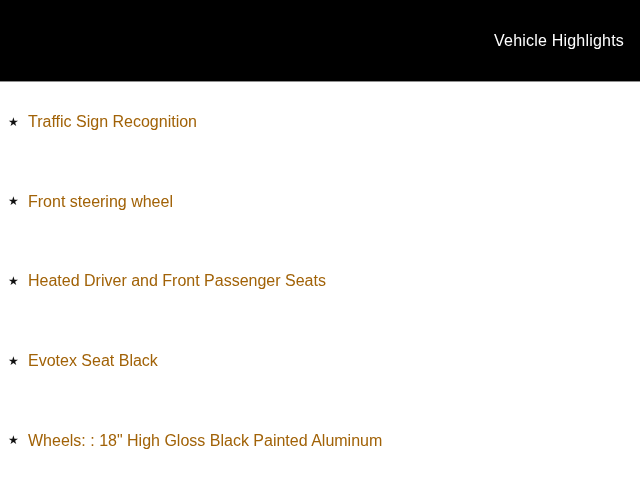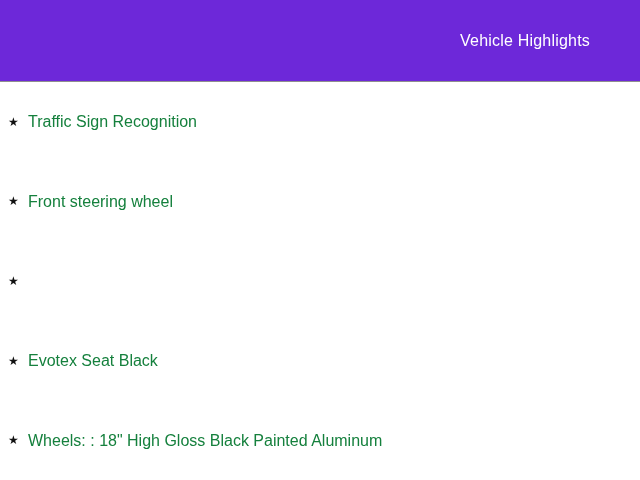--- a/index.html
+++ b/index.html
@@ -15,26 +15,26 @@
   }
   .page {
     width: 640px;
     height: 480px;
     display: flex;
     flex-direction: column;
   }
   .header-bar {
     height: 82px;
     flex: 0 0 82px;
-    background: #6d28d9;
+    background: #000000;
     border-bottom: 1px solid #8f8f8f;
     display: flex;
     align-items: center;
     justify-content: flex-end;
-    padding-right: 50px;
+    padding-right: 16px;
     box-sizing: border-box;
   }
   .header-title {
     color: #ffffff;
     font-size: 16px;
     letter-spacing: 0.2px;
     white-space: nowrap;
   }
   .highlights-list {
     list-style: none;
@@ -56,21 +56,21 @@
     display: inline-block;
     width: 20px;
     flex: 0 0 20px;
     font-size: 12px;
     line-height: 1;
     color: #111111;
     text-align: left;
   }
   .item-label {
     font-size: 16px;
-    color: #15803d;
+    color: #a16207;
     line-height: 1.2;
     white-space: nowrap;
   }
 </style>
 </head>
 <body>
 
 <div class="page">
 
   <div class="header-bar">
@@ -81,20 +81,21 @@
     <li class="list-item">
       <span class="star-icon">★</span>
       <span class="item-label">Traffic Sign Recognition</span>
     </li>
     <li class="list-item">
       <span class="star-icon">★</span>
       <span class="item-label">Front steering wheel</span>
     </li>
     <li class="list-item">
       <span class="star-icon">★</span>
+      <span class="item-label">Heated Driver and Front Passenger Seats</span>
     </li>
     <li class="list-item">
       <span class="star-icon">★</span>
       <span class="item-label">Evotex Seat Black</span>
     </li>
     <li class="list-item">
       <span class="star-icon">★</span>
       <span class="item-label">Wheels: : 18" High Gloss Black Painted Aluminum</span>
     </li>
   </ul>

